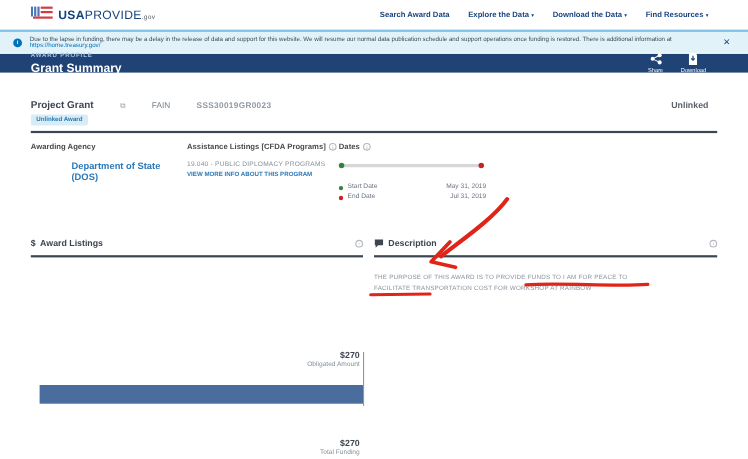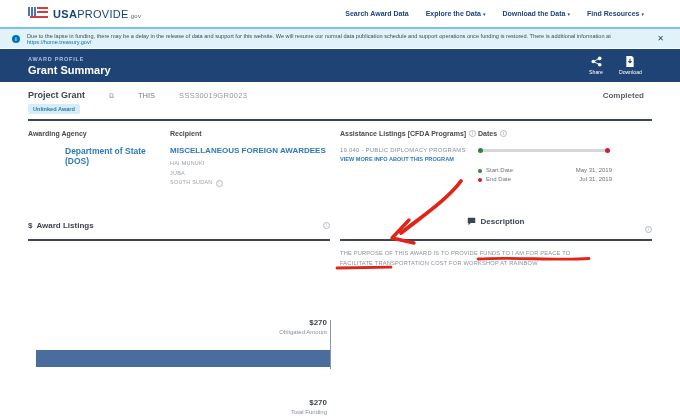--- a/index.html
+++ b/index.html
@@ -21,37 +21,37 @@
   
   .banner { position:absolute; top:27px; left:0; right:0; height:21px; background:#e1f3f8;
     border-top:2px solid #7ec2e8; display:flex; align-items:center; padding:0 12px; gap:7px; }
   .info-dot { width:8px; height:8px; border-radius:50%; background:#0071bc; color:#fff;
     font-size:5px; font-weight:bold; display:flex; align-items:center; justify-content:center; flex:0 0 auto; }
   .banner-text { font-size:5.6px; color:#3e4a59; flex:1 1 auto; }
   .banner-text a { color:#0071bc; text-decoration:none; }
   .banner-close { font-size:8px; color:#1a4480; font-weight:bold; cursor:pointer; padding:0 4px; }
 
   
-  .hero { position:absolute; top:49px; left:0; right:0; height:33px; background:#1f4374;
+  .hero { position:absolute; top:49px; left:0; right:0; height:17px; background:#1f4374;
     display:flex; align-items:center; justify-content:space-between; padding:0 38px 0 28px; }
   .hero-eyebrow { font-size:5.5px; letter-spacing:.8px; color:#a9c3e2; font-weight:bold; }
   .hero-title { font-size:11px; font-weight:bold; color:#fff; margin-top:2px; }
   .hero-actions { display:flex; gap:16px; }
   .hero-action { display:flex; flex-direction:column; align-items:center; gap:2px; cursor:pointer; }
   .hero-action svg { display:block; }
   .hero-action-label { font-size:5.2px; color:#fff; }
 
   
   .award-row { position:absolute; top:90px; left:28px; right:36px;
     display:flex; align-items:baseline; justify-content:space-between; }
   .award-left { display:flex; align-items:baseline; gap:24px; }
   .award-type { font-size:9px; font-weight:bold; color:#3d4551; }
   .copy-icon { font-size:7px; color:#9aa2ab; cursor:pointer; }
   .fain-label { font-size:7.5px; color:#75808c; }
-  .fain-value { font-size:7.5px; color:#9098a1; letter-spacing:.3px; }
+  .fain-value { font-size:7.5px; color:#9098a1; letter-spacing:.3px;font-weight:bold; }
   .award-status { font-size:8px; font-weight:bold; color:#5b616b; }
   .badge { position:absolute; top:104px; left:28px; background:#d7ecf7; color:#2a7ab0;
     font-size:5.6px; font-weight:bold; padding:2px 5px; border-radius:2px; }
   .rule { position:absolute; top:119px; left:28px; right:28px; border-bottom:2px solid #3d4551; }
 
   
   .overview { position:absolute; top:130px; left:28px; right:28px; display:flex; }
   .ov-col1 { width:142px; } .ov-col2 { width:170px; } .ov-col3 { width:138px; } .ov-col4 { width:174px; }
   .ov-label { font-size:7px; font-weight:bold; color:#4a4a4a; display:flex; align-items:center; gap:3px; }
   .info-icon { width:7px; height:7px; border-radius:50%; border:1px solid #b3b9bf; color:#b3b9bf;
@@ -69,21 +69,21 @@
   .dot-end { right:0; background:#cd2026; }
   .date-legend { margin-top:13px; width:134px; }
   .date-row { display:flex; align-items:center; font-size:6px; color:#6b7280; line-height:1.55; }
   .bullet { width:4px; height:4px; border-radius:50%; margin-right:4px; flex:0 0 auto; }
   .b-green { background:#2e8540; } .b-red { background:#cd2026; }
   .date-value { margin-left:auto; }
 
   
   .sections { position:absolute; top:217px; left:28px; right:28px; display:flex; gap:10px; }
   .section-head { display:flex; align-items:center; border-bottom:2px solid #3d4551; padding-bottom:6px; }
-  .sec-amounts { width:302px; } .sec-desc { width:312px;flex-direction:column; }
+  .sec-amounts { width:302px; } .sec-desc { width:312px; }
   .section-title { font-size:8px; font-weight:bold; color:#3d4551; display:flex; align-items:center; gap:4px; }
   .dollar-glyph { font-size:8px; font-weight:bold; color:#3d4551; }
   .section-head .info-icon { margin-left:auto; }
   .bubble-icon svg { display:block; }
 
   
   .description { position:absolute; top:248px; left:368px; width:262px;
     font-size:5.7px; color:#8a939d; letter-spacing:.2px; line-height:1.8; }
   .description { left:340px; }
 
@@ -158,44 +158,32 @@
         </span>
         <span class="hero-action-label">Download</span>
       </div>
     </div>
   </div>
 
   <div class="award-row">
     <div class="award-left">
       <span class="award-type">Project Grant</span>
       <span class="copy-icon">⧉</span>
-      <span class="fain-label">THIS</span>
+      <span class="fain-label">FAIN</span>
       <span class="fain-value">SSS30019GR0023</span>
     </div>
-    <span class="award-status">Completed</span>
+    <span class="award-status">Unlinked</span>
   </div>
   <span class="badge">Unlinked Award</span>
   <div class="rule"></div>
 
   <div class="overview">
     <div class="ov-col1">
       <div class="ov-label">Awarding Agency</div>
       <div class="agency-link">Department of State (DOS)</div>
-    </div>
-    <div class="ov-col2">
-      <div class="ov-label">Recipient</div>
-      <div class="recipient-link">MISCELLANEOUS FOREIGN AWARDEES</div>
-      <div class="addr">
-        <div class="addr-line">HAI MUNUKI</div>
-        <div class="addr-line">JUBA</div>
-        <div class="addr-line">
-            <span>SOUTH SUDAN</span>
-            <span class="info-icon">i</span>
-          </div>
-      </div>
     </div>
     <div class="ov-col3">
       <div class="ov-label">
           <span>Assistance Listings [CFDA Programs]</span>
           <span class="info-icon">i</span>
         </div>
       <div class="cfda-value">19.040 - PUBLIC DIPLOMACY PROGRAMS</div>
       <div class="cfda-link">VIEW MORE INFO ABOUT THIS PROGRAM</div>
     </div>
     <div class="ov-col4">

